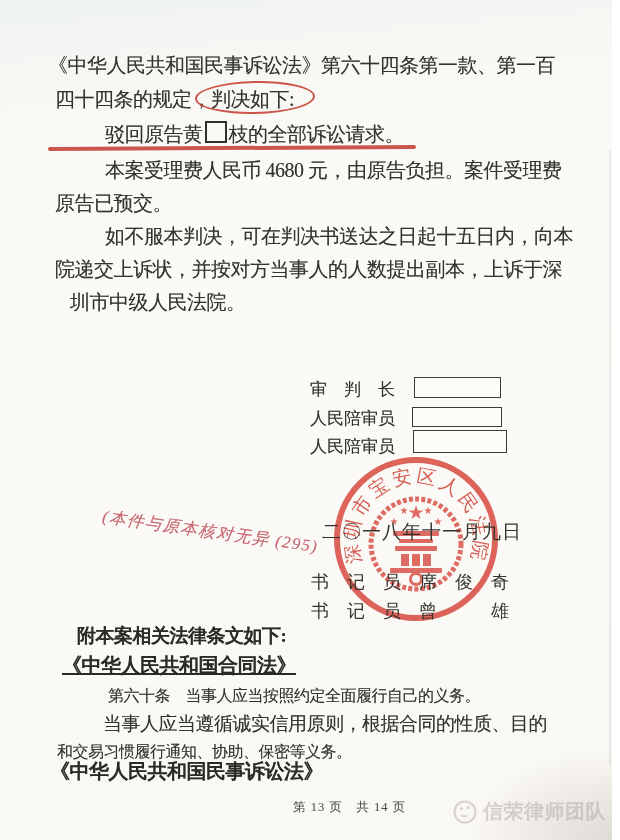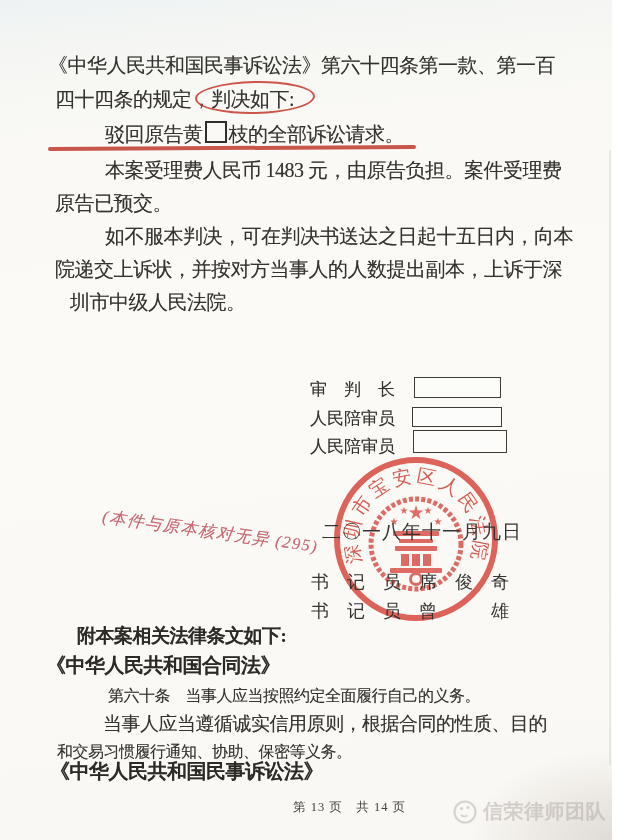--- a/index.html
+++ b/index.html
@@ -66,21 +66,21 @@
 <div class="page">
 
   <div class="ln" style="left:48px;top:54px;">《中华人民共和国民事诉讼法》第六十四条第一款、第一百</div>
 
   <div class="ln" style="left:55px;top:88px;"><span>四十四条的规定，</span><span>判决如下:</span></div>
   <div class="ellipse"></div>
 
   <div class="ln" style="left:105px;top:121px;"><span>驳回原告黄</span><span class="redact-box"></span><span>枝的全部诉讼请求。</span></div>
   <div class="underline-red"></div>
 
-  <div class="ln" style="left:105px;top:159px;">本案受理费人民币 1483 元，由原告负担。案件受理费</div>
+  <div class="ln" style="left:105px;top:159px;">本案受理费人民币 4680 元，由原告负担。案件受理费</div>
   <div class="ln" style="left:55px;top:192px;">原告已预交。</div>
 
   <div class="ln" style="left:105px;top:225px;">如不服本判决，可在判决书送达之日起十五日内，向本</div>
   <div class="ln" style="left:55px;top:258px;">院递交上诉状，并按对方当事人的人数提出副本，上诉于深</div>
   <div class="ln" style="left:70px;top:291px;">圳市中级人民法院。</div>
 
   <div class="ln small-label" style="left:310px;top:379px;">审　判　长</div>
   <div class="sig-box box1"></div>
 
   <div class="ln small-label" style="left:310px;top:408px;">人民陪审员</div>
@@ -114,21 +114,21 @@
       <circle cx="86" cy="127" r="5.5" fill="none" stroke="#d6453b" stroke-width="3"></circle>
     </g>
   </svg>
 
   <div class="date-line">二〇一八年十一月九日</div>
 
   <div class="clerk" style="top:570px;">书　记　员　席　俊　奇</div>
   <div class="clerk" style="top:599px;">书　记　员　曾　　　雄</div>
 
   <div class="ln bold" style="left:77px;top:625px;font-size:19px;">附本案相关法律条文如下:</div>
-  <div class="ln bold" style="left:46px;top:654px;">《中华人民共和国合同法》</div>
+  <div class="ln bold" style="left:62px;top:654px;text-decoration:underline;">《中华人民共和国合同法》</div>
   <div class="ln" style="left:108px;top:685px;font-size:16px;">第六十条　当事人应当按照约定全面履行自己的义务。</div>
   <div class="ln" style="left:103px;top:713px;font-size:19px;">当事人应当遵循诚实信用原则，根据合同的性质、目的</div>
   <div class="ln" style="left:57px;top:741px;font-size:16px;">和交易习惯履行通知、协助、保密等义务。</div>
   <div class="ln bold" style="left:50px;top:760px;">《中华人民共和国民事诉讼法》</div>
 
   <div class="footer-page">第 13 页　共 14 页</div>
 
   <div class="watermark">
     <svg width="30" height="30" viewBox="0 0 30 30">
       <circle cx="15" cy="16" r="10.5" fill="none" stroke="#d9d3d0" stroke-width="2.2"></circle>

